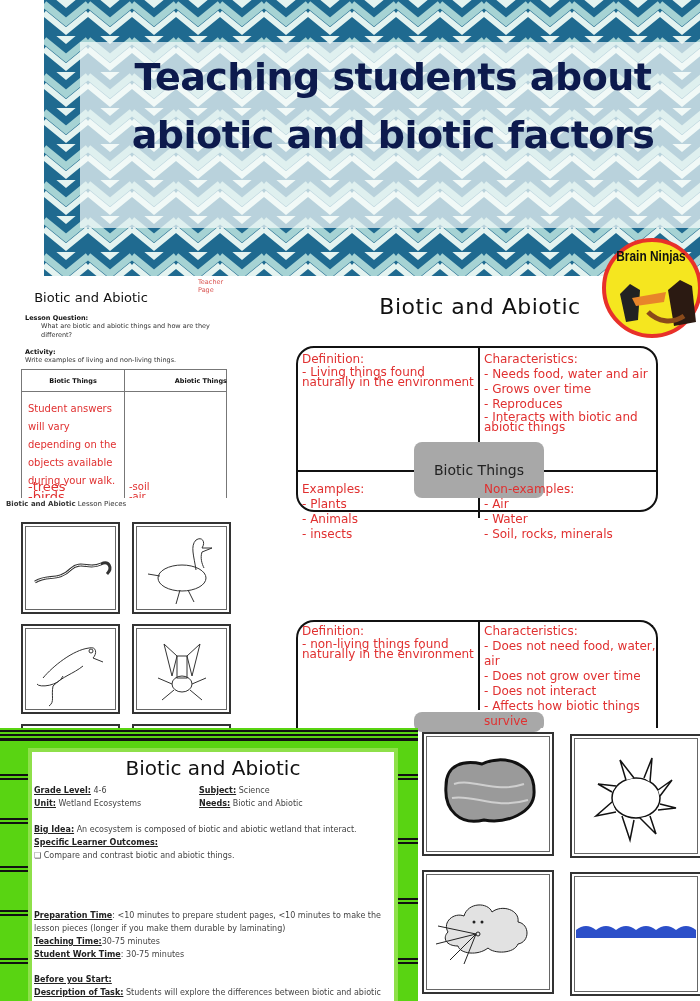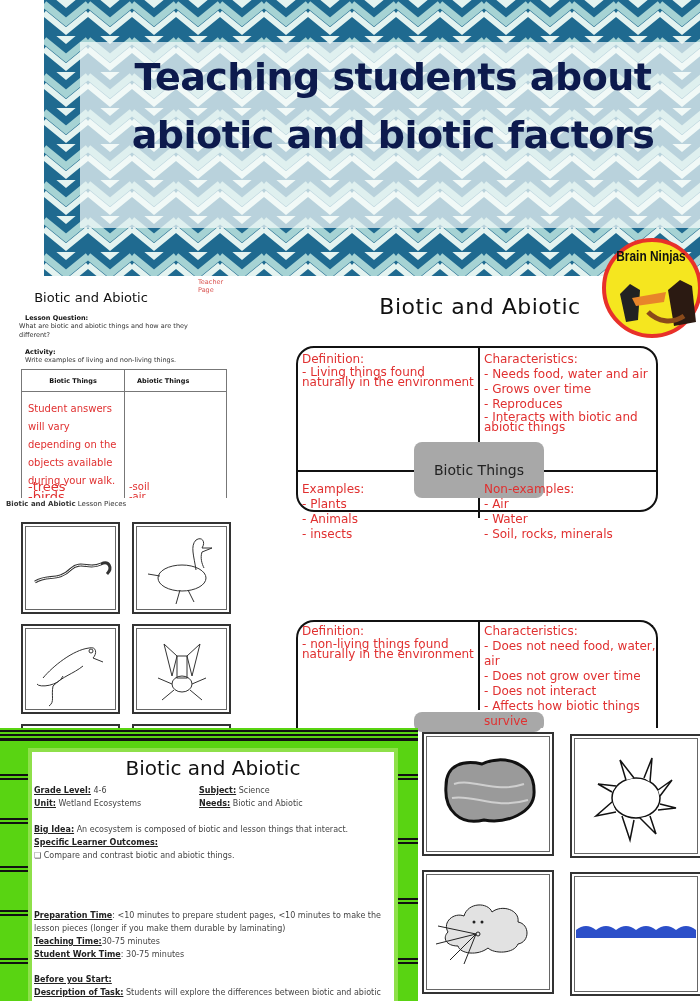--- a/index.html
+++ b/index.html
@@ -88,28 +88,28 @@
   <div id="banner-title" class="abs">
     <div>Teaching students about</div>
     <div>abiotic and biotic factors</div>
   </div>
 </div>
 
 <div id="tp" class="abs">
   <div id="tp-tag" class="abs">Teacher Page</div>
   <div id="tp-title" class="abs">Biotic and Abiotic</div>
   <div class="abs tp-lbl" style="left:25px;top:38px">Lesson Question:</div>
-  <div class="abs tp-txt" style="left:19px;top:46px;width:190px">What are biotic and abiotic things and how are they different?</div>
+  <div class="abs tp-txt" style="left:41px;top:46px;width:190px">What are biotic and abiotic things and how are they different?</div>
   <div class="abs tp-lbl" style="left:25px;top:72px">Activity:</div>
   <div class="abs tp-txt" style="left:25px;top:80px;width:200px">Write examples of living and non-living things.</div>
   <div id="tp-table" class="abs">
     <div class="hdr"></div>
     <div class="vline"></div>
     <div class="abs tp-lbl" style="left:0;top:7px;width:102px;text-align:center">Biotic Things</div>
-    <div class="abs tp-lbl" style="left:115px;top:7px;width:102px;text-align:left">Abiotic Things</div>
+    <div class="abs tp-lbl" style="left:103px;top:7px;width:102px;text-align:right">Abiotic Things</div>
     <div class="abs red" style="left:6px;top:30px;width:90px;font-size:10px;line-height:18px">Student answers will vary depending on the objects available during your walk.</div>
     <div class="abs red" style="left:6px;top:112px;font-size:13px;line-height:10px">
       <div>-trees</div>
       <div>-birds</div>
     </div>
     <div class="abs red" style="left:107px;top:112px;font-size:10px;line-height:10px">
       <div>-soil</div>
       <div>-air</div>
     </div>
   </div>
@@ -232,21 +232,21 @@
   <div class="stripe" style="top:230px;left:398px;width:20px"></div>
     <div class="stripe" style="top:234px;left:398px;width:20px"></div>
 
   <div id="lpl-inner" class="abs">
     <div id="lpl-title" class="abs">Biotic and Abiotic</div>
     <div class="lp-row" style="left:2px;top:32px"><b>Grade Level:</b> <span>4-6</span></div>
     <div class="lp-row" style="left:167px;top:32px"><b>Subject:</b> <span>Science</span></div>
     <div class="lp-row" style="left:2px;top:45px"><b>Unit:</b> <span>Wetland Ecosystems</span></div>
     <div class="lp-row" style="left:167px;top:45px"><b>Needs:</b> <span>Biotic and Abiotic</span></div>
 
-    <div class="lp-block" style="left:2px;top:72px"><b>Big Idea:</b> <span>An ecosystem is composed of biotic and lesson things that interact.</span></div>
+    <div class="lp-block" style="left:2px;top:72px"><b>Big Idea:</b> <span>An ecosystem is composed of biotic and abiotic wetland that interact.</span></div>
     <div class="lp-block" style="left:2px;top:85px">
       <b>Specific Learner Outcomes:</b>
       <div>❏ Compare and contrast biotic and abiotic things.</div>
     </div>
     <div class="lp-block" style="left:2px;top:158px"><b>Preparation Time</b><span>: &lt;10 minutes to prepare student pages, &lt;10 minutes to make the lesson pieces  (longer if you make them durable by laminating)</span></div>
     <div class="lp-block" style="left:2px;top:184px"><b>Teaching Time:</b><span>30-75 minutes</span></div>
     <div class="lp-block" style="left:2px;top:197px"><b>Student Work Time</b><span>: 30-75 minutes</span></div>
     <div class="lp-block" style="left:2px;top:222px"><b>Before you Start:</b></div>
     <div class="lp-block" style="left:2px;top:235px"><b>Description of Task:</b> <span>Students will explore the differences between biotic and abiotic things in the environment and apply this to the wetland ecosystem.</span></div>
   </div>

